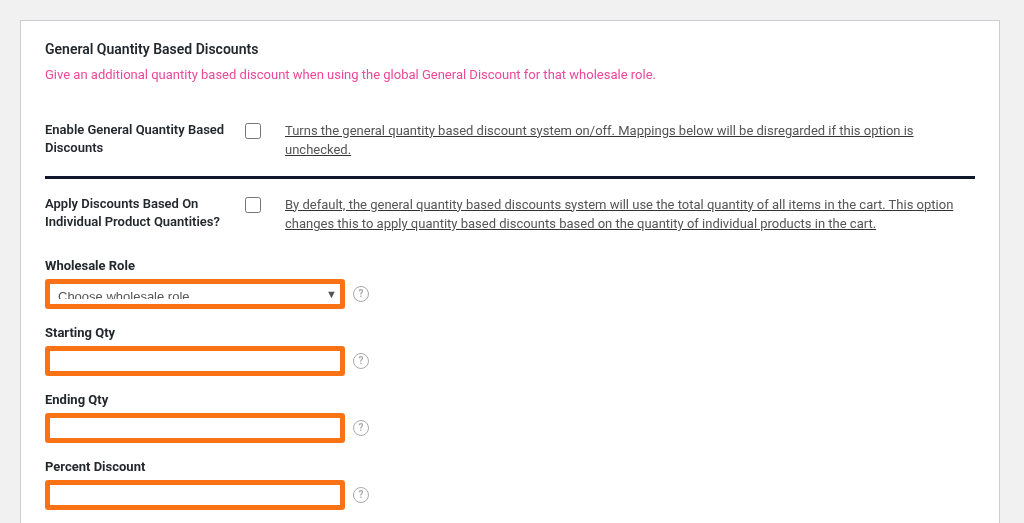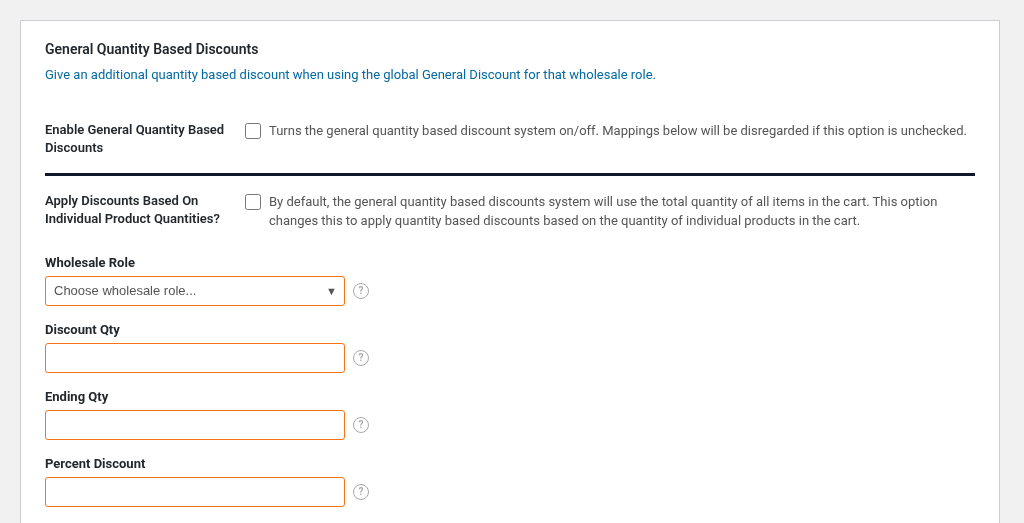--- a/index.html
+++ b/index.html
@@ -16,21 +16,21 @@
       padding: 20px 24px 24px;
       max-width: 980px;
     }
     .page-title {
       font-size: 14px;
       font-weight: 600;
       color: #23282d;
       margin-bottom: 8px;
     }
     .page-description {
-      color: #0369a1;
+      color: #ec4899;
       font-size: 13px;
       margin-bottom: 20px;
       line-height: 1.5;
     }
     .form-table {
       width: 100%;
       border-collapse: collapse;
     }
     .form-table tr {
       border-top: 3px solid #0f172a;
@@ -48,21 +48,22 @@
       color: #23282d;
       line-height: 1.4;
     }
     .form-table td {
       padding: 16px 0;
       vertical-align: top;
     }
     .checkbox-row {
       display: flex;
       align-items: flex-start;
-      gap: 8px;
+      gap: 24px;
+      text-decoration: underline;
     }
     .checkbox-row input[type="checkbox"] {
       margin-top: 2px;
       flex-shrink: 0;
       width: 16px;
       height: 16px;
       cursor: pointer;
     }
     .checkbox-row .desc {
       color: #555;
@@ -79,21 +80,21 @@
       margin-bottom: 6px;
       display: block;
     }
     .field-row {
       display: flex;
       align-items: center;
       gap: 8px;
     }
     .field-row input[type="text"],
     .field-row select {
-      border: 1px solid #f97316;
+      border: 5px solid #f97316;
       border-radius: 3px;
       padding: 5px 8px;
       font-size: 13px;
       color: #555;
       background: #fff;
       height: 30px;
     }
     .field-row input[type="text"] {
       width: 300px;
     }
@@ -179,21 +180,21 @@
           <select>
             <option>Choose wholesale role...</option>
           </select>
           <span class="chevron-icon">▼</span>
         </div>
         <span class="help-icon">?</span>
       </div>
     </div>
 
     <div class="field-group">
-      <label class="field-label">Discount Qty</label>
+      <label class="field-label">Starting Qty</label>
       <div class="field-row">
         <input type="text" style="">
         <span class="help-icon">?</span>
       </div>
     </div>
 
     <div class="field-group">
       <label class="field-label">Ending Qty</label>
       <div class="field-row">
         <input type="text" style="">

